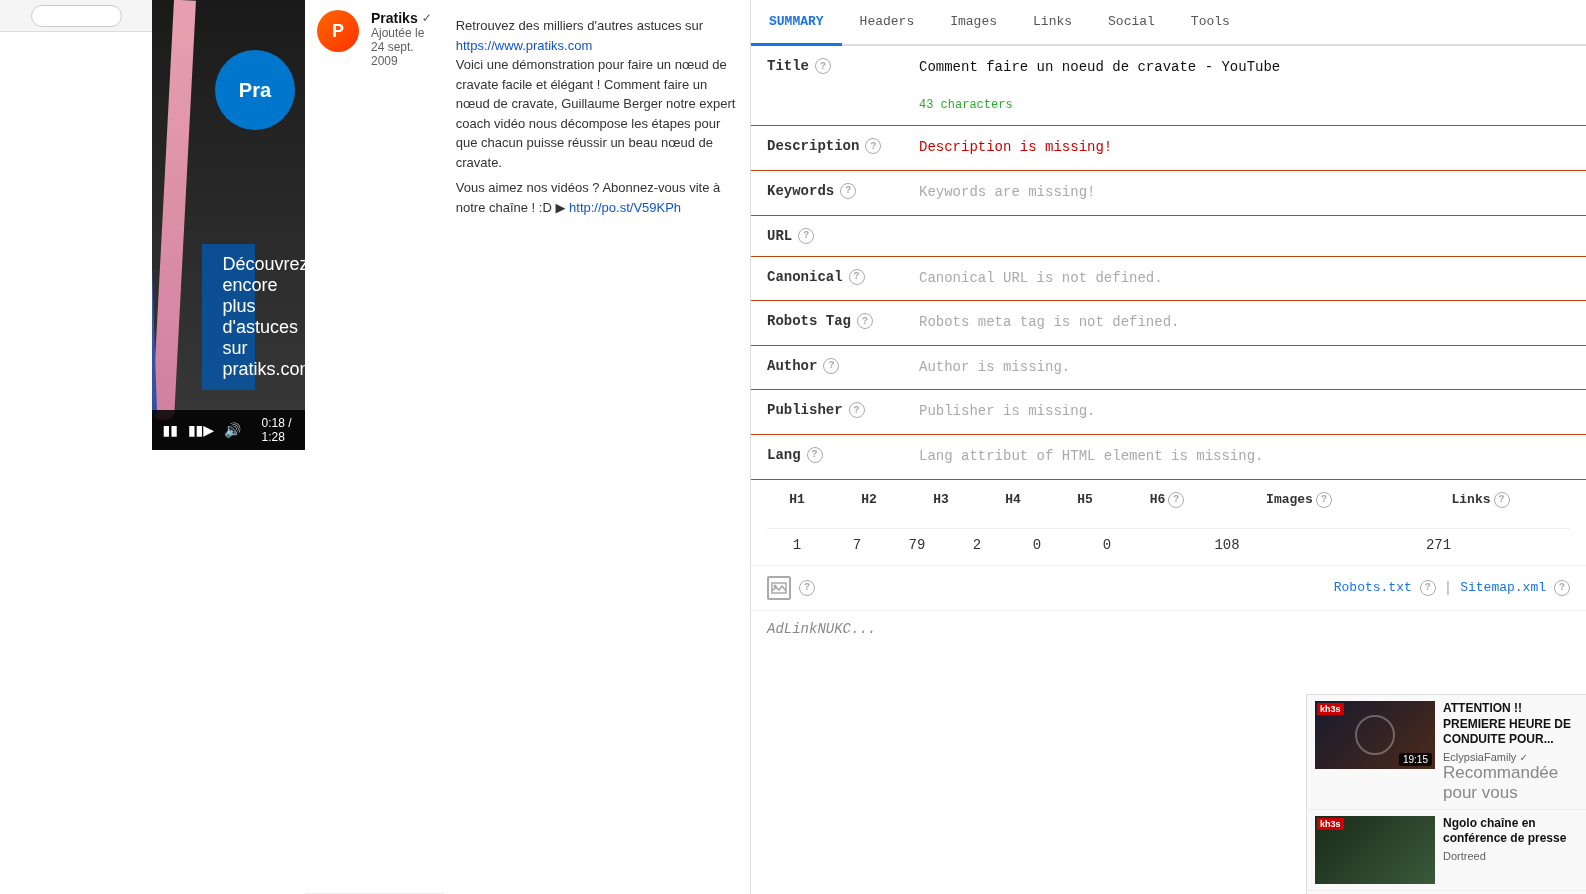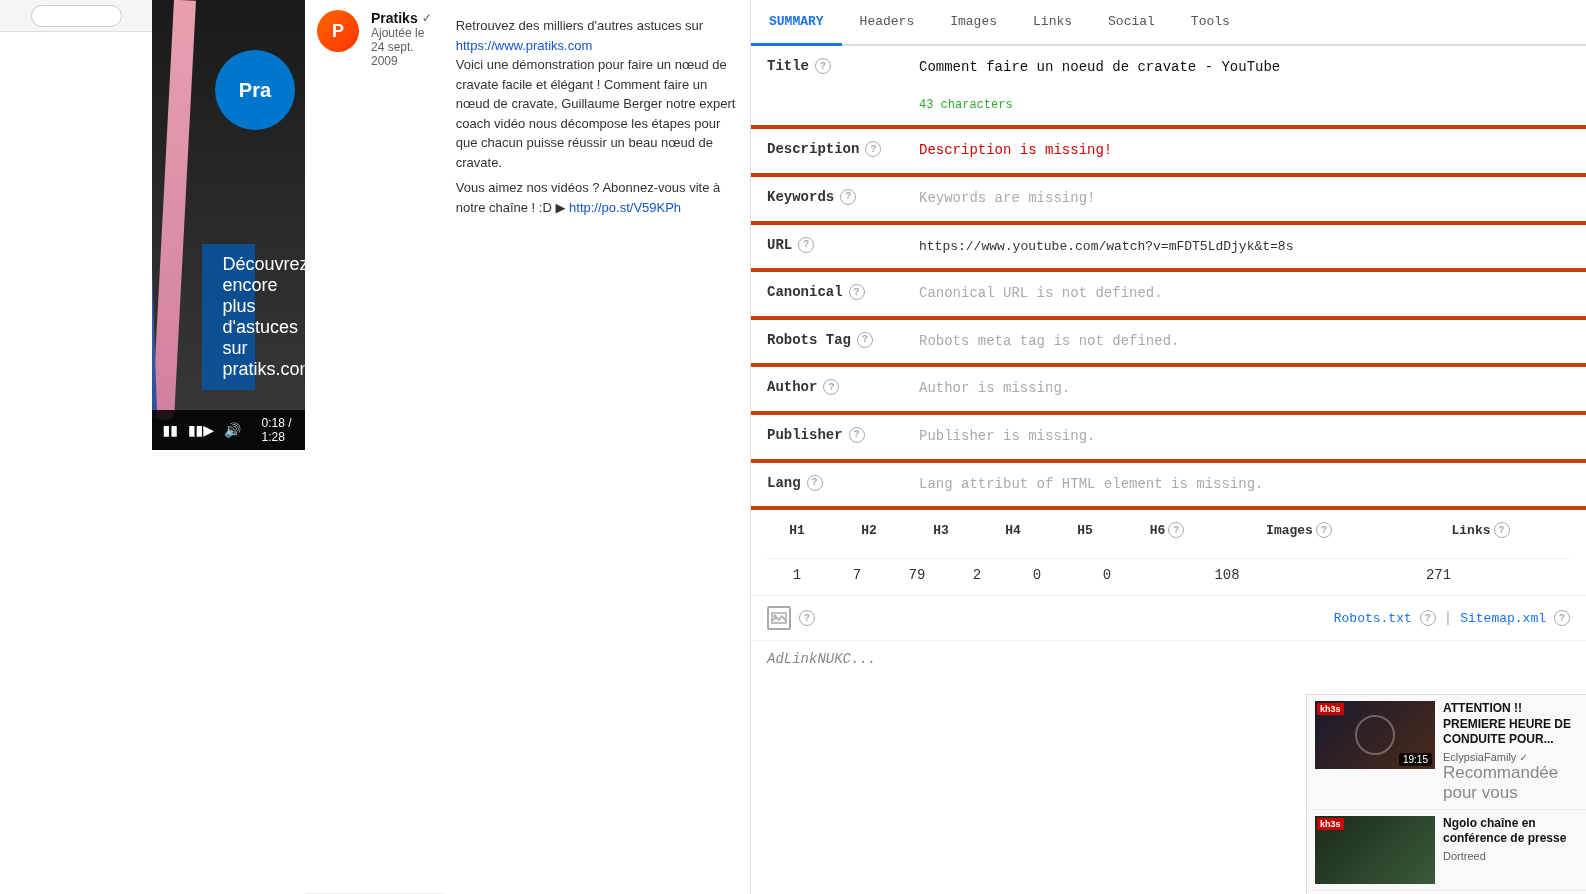--- a/index.html
+++ b/index.html
@@ -272,21 +272,21 @@
     
     .summary-content {
       flex: 1;
       overflow-y: auto;
       padding: 0;
     }
 
     .meta-row {
       display: flex;
       align-items: flex-start;
-      border-bottom: 4px solid #c2410c;
+      border-bottom: 1px solid #c2410c;
       padding: 12px 16px;
       gap: 12px;
     }
 
     .meta-label-cell {
       width: 140px;
       flex-shrink: 0;
       display: flex;
       align-items: center;
       gap: 6px;
@@ -645,23 +645,20 @@
         </div>
         <div class="meta-value-cell">
           <span class="missing-gray">Keywords are missing!</span>
         </div>
       </div>
 
       <div class="meta-row">
         <div class="meta-label-cell">
           <span class="meta-label">URL</span>
           <span class="info-icon">?</span>
-        </div>
-        <div class="meta-value-cell">
-          <span class="url-value">https://www.youtube.com/watch?v=mFDT5LdDjyk&amp;t=8s</span>
         </div>
       </div>
 
       <div class="meta-row">
         <div class="meta-label-cell">
           <span class="meta-label">Canonical</span>
           <span class="info-icon">?</span>
         </div>
         <div class="meta-value-cell">
           <span class="missing-gray">Canonical URL is not defined.</span>

